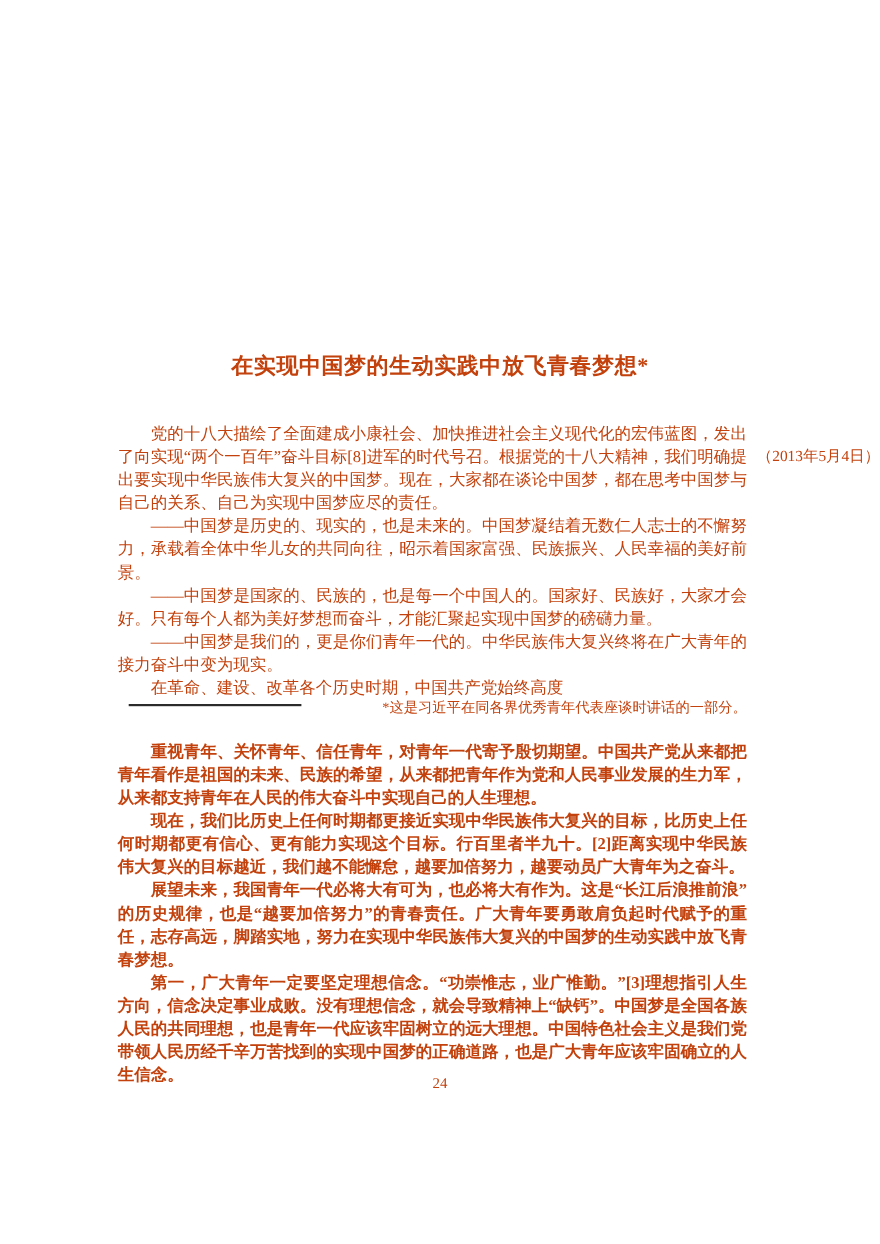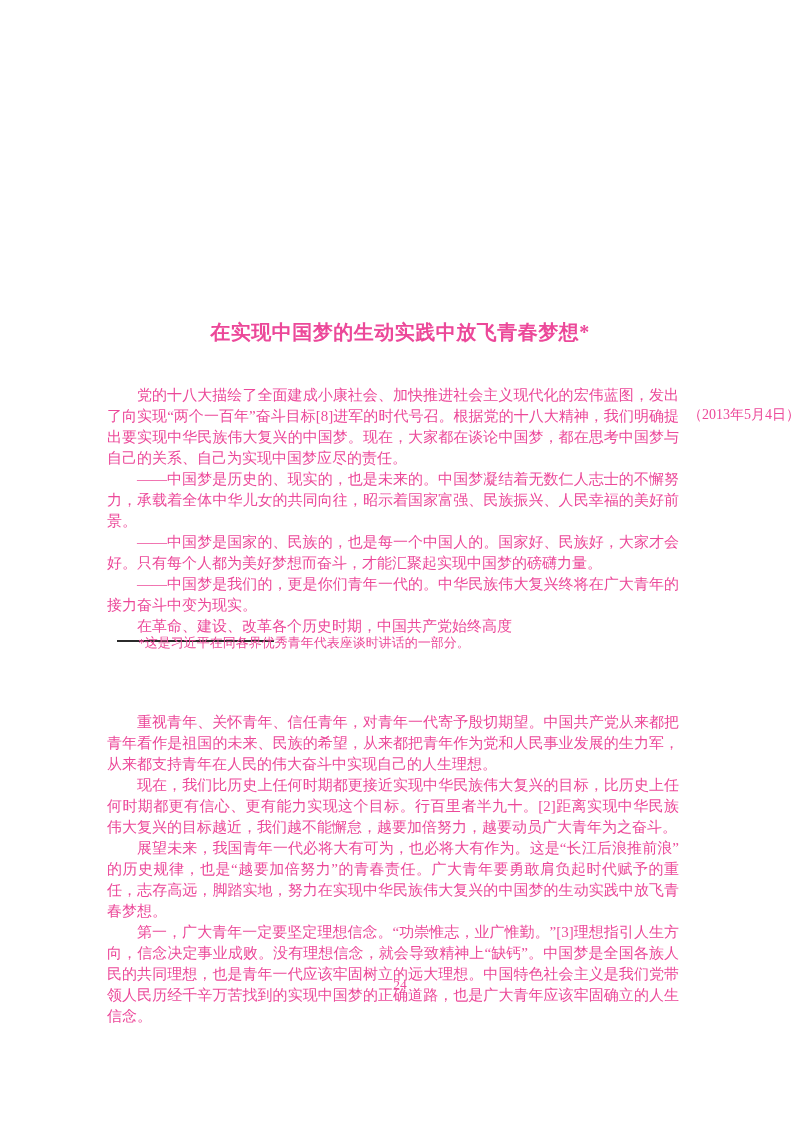--- a/index.html
+++ b/index.html
@@ -7,21 +7,21 @@
     padding: 0;
     background: #ffffff;
   }
   .page {
     position: relative;
     width: 800px;
     height: 1131px;
     background: #ffffff;
     overflow: hidden;
     font-family: "Liberation Serif", "DejaVu Serif", serif;
-    color: #ec4899;
+    color: #c2410c;
   }
   .doc-title {
     position: absolute;
     top: 306px;
     left: 0;
     width: 100%;
     text-align: center;
     font-size: 20px;
     font-weight: bold;
     letter-spacing: 0.5px;
@@ -44,28 +44,29 @@
     line-height: 21px;
     text-align: justify;
     text-justify: inter-character;
   }
   .body-block p {
     margin: 0;
     padding: 0;
     text-indent: 2em;
   }
   .body-upper { top: 385px; }
-  .body-lower { top: 712px; }
+  .body-lower { top: 674px; font-weight: bold; }
   .footnote-area {
     position: absolute;
     top: 634px;
     left: 107px;
     width: 572px;
     font-size: 13px;
     line-height: 18px;
+    text-align: right;
   }
   .footnote-text {
     margin: 0;
     text-indent: 2.4em;
   }
   .footnote-rule {
     position: absolute;
     top: 640px;
     left: 117px;
     width: 157px;

